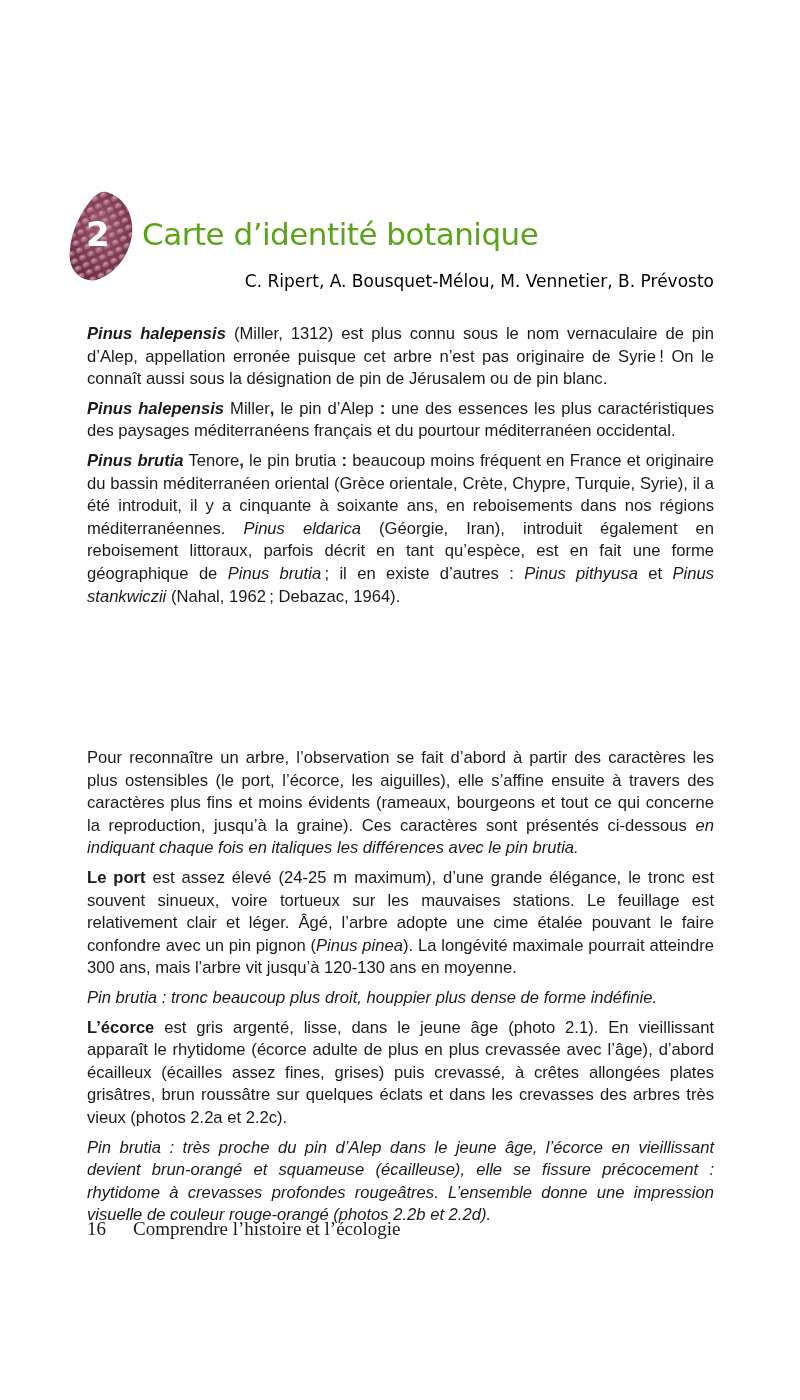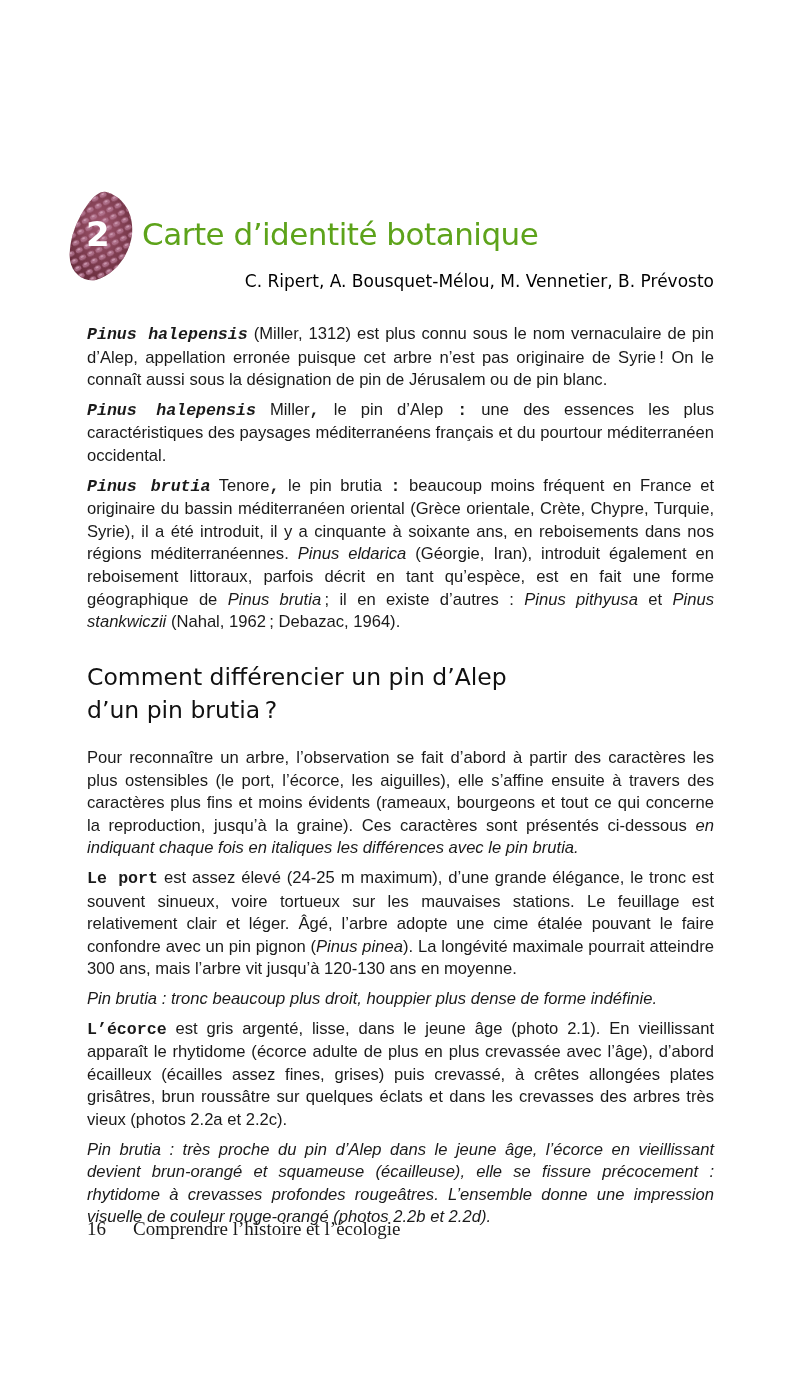--- a/index.html
+++ b/index.html
@@ -12,21 +12,21 @@
   .chapter-num { position: absolute; left: 20px; top: 24px; font-size: 34px; font-weight: bold;
                  color: #ffffff; font-family: "DejaVu Sans", sans-serif; }
   .chapter-title { position: absolute; left: 76px; top: 26px; font-size: 31px; font-weight: normal;
                    color: #5da31a; font-family: "DejaVu Sans", sans-serif; letter-spacing: -0.5px; white-space: nowrap; }
   .authors { position: absolute; right: 86px; top: 271px; font-size: 17px; white-space: nowrap;
              font-family: "DejaVu Sans", sans-serif; color: #000000; }
 
   .body-text { position: absolute; left: 87px; width: 627px; font-family: "Liberation Sans", sans-serif;
                font-size: 16.6px; line-height: 22.6px; text-align: justify; }
   .body-text p { margin: 0 0 7px 0; }
-  .b { font-weight: bold; font-family: Liberation Mono, monospace; }
+  .b { font-weight: bold; }
   .i { font-style: italic; }
 
   #intro { top: 323px; }
   .section-title { position: absolute; left: 87px; top: 661px; width: 600px;
                    font-family: "DejaVu Sans", sans-serif; font-size: 23.5px; line-height: 33px; color: #111; }
   #main { top: 747px; }
 
   .footer { position: absolute; left: 87px; top: 1218px; font-family: Liberation Serif, serif; font-size: 19px; }
   .footer .num { display: inline-block; width: 46px; }
 </style>
@@ -60,24 +60,20 @@
       <span class="b i">Pinus halepensis</span><span> (Miller, 1312) est plus connu sous le nom vernaculaire de pin d’Alep, appellation erronée puisque cet arbre n’est pas originaire de Syrie ! On le connaît aussi sous la désignation de pin de Jérusalem ou de pin blanc.</span>
     </p>
     <p>
       <span class="b i">Pinus halepensis</span><span> Miller</span><span class="b">,</span><span> le pin d’Alep </span><span class="b">:</span><span> une des essences les plus caractéristiques des paysages méditerranéens français et du pourtour méditerranéen occidental.</span>
     </p>
     <p>
       <span class="b i">Pinus brutia</span><span> Tenore</span><span class="b">,</span><span> le pin brutia </span><span class="b">:</span><span> beaucoup moins fréquent en France et originaire du bassin méditerranéen oriental (Grèce orientale, Crète, Chypre, Turquie, Syrie), il a été introduit, il y a cinquante à soixante ans, en reboisements dans nos régions méditerranéennes. </span><span class="i">Pinus eldarica</span><span> (Géorgie, Iran), introduit également en reboisement littoraux, parfois décrit en tant qu’espèce, est en fait une forme géographique de </span><span class="i">Pinus brutia</span><span> ; il en existe d’autres : </span><span class="i">Pinus pithyusa</span><span> et </span><span class="i">Pinus stankwiczii</span><span> (Nahal, 1962 ; Debazac, 1964).</span>
     </p>
   </div>
 
-  <h2 class="section-title" style="margin:0;font-weight:normal;">
-    <span>Comment différencier un pin d’Alep</span><br>
-    <span>d’un pin brutia ?</span>
-  </h2>
 
   <div class="body-text" id="main">
     <p>
       <span>Pour reconnaître un arbre, l’observation se fait d’abord à partir des caractères les plus ostensibles (le port, l’écorce, les aiguilles), elle s’affine ensuite à travers des caractères plus fins et moins évidents (rameaux, bourgeons et tout ce qui concerne la reproduction, jusqu’à la graine). Ces caractères sont présentés ci-dessous </span><span class="i">en indiquant chaque fois en italiques les différences avec le pin brutia.</span>
     </p>
     <p>
       <span class="b">Le port</span><span> est assez élevé (24-25 m maximum), d’une grande élégance, le tronc est souvent sinueux, voire tortueux sur les mauvaises stations. Le feuillage est relativement clair et léger. Âgé, l’arbre adopte une cime étalée pouvant le faire confondre avec un pin pignon (</span><span class="i">Pinus pinea</span><span>). La longévité maximale pourrait atteindre 300 ans, mais l’arbre vit jusqu’à 120-130 ans en moyenne.</span>
     </p>
     <p class="i">Pin brutia : tronc beaucoup plus droit, houppier plus dense de forme indéfinie.</p>
     <p>

